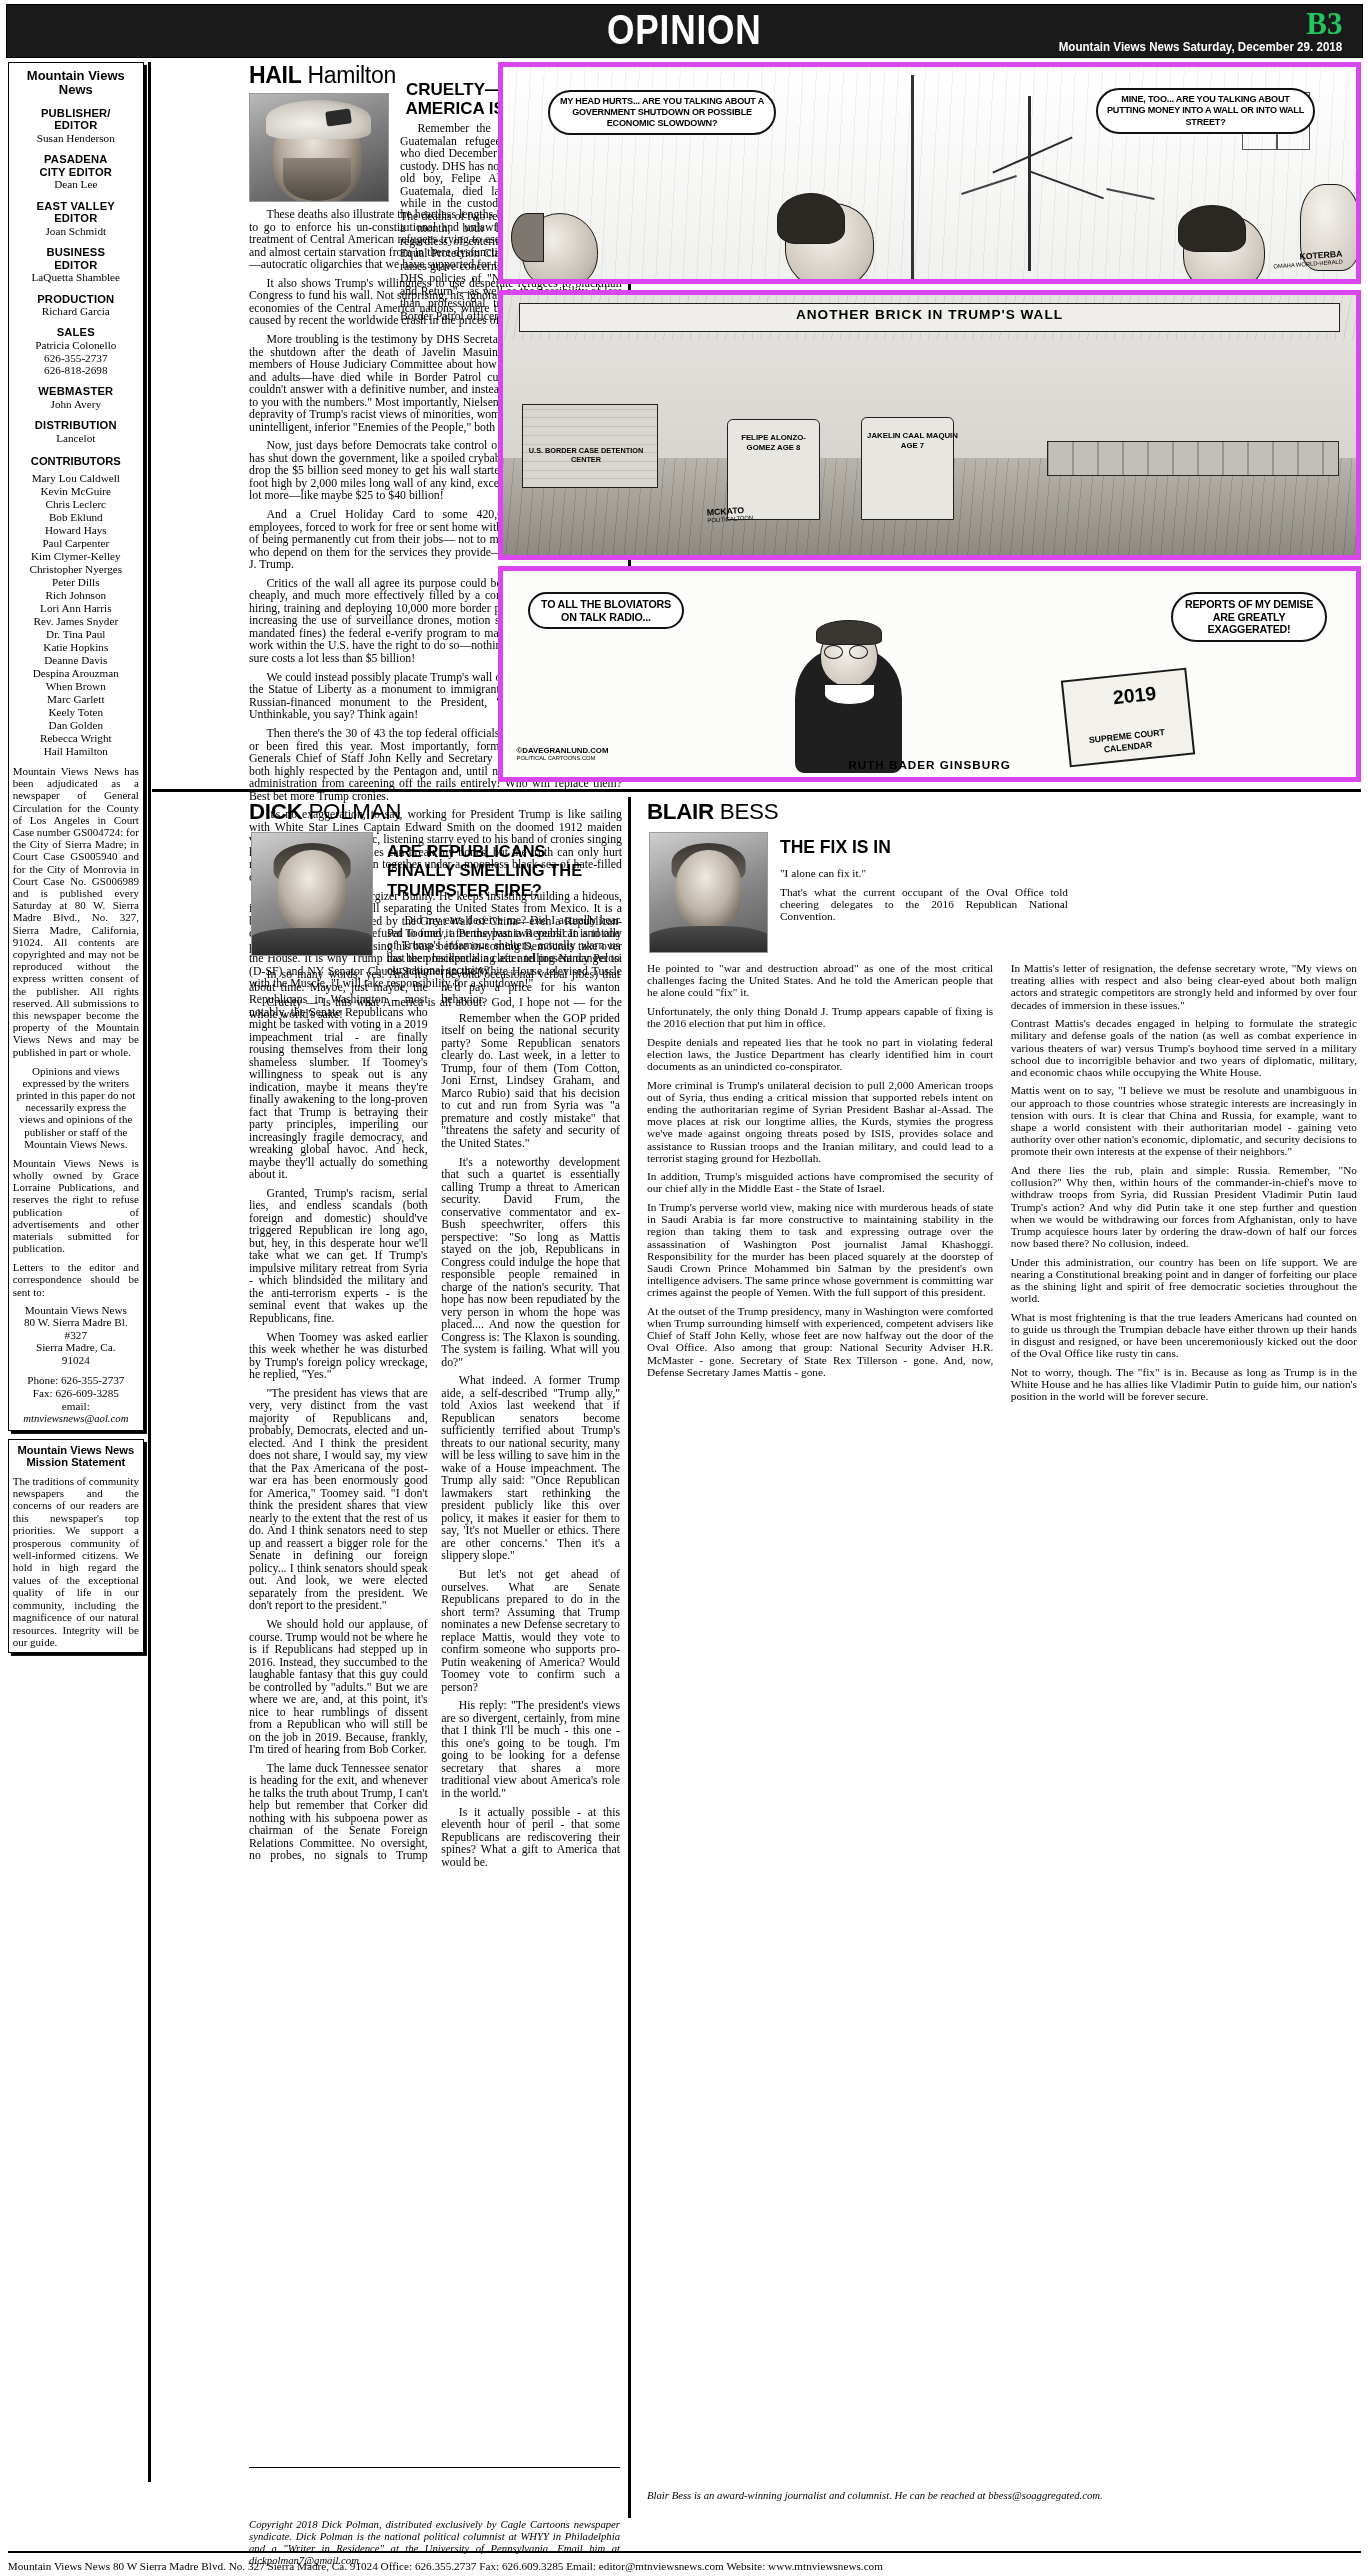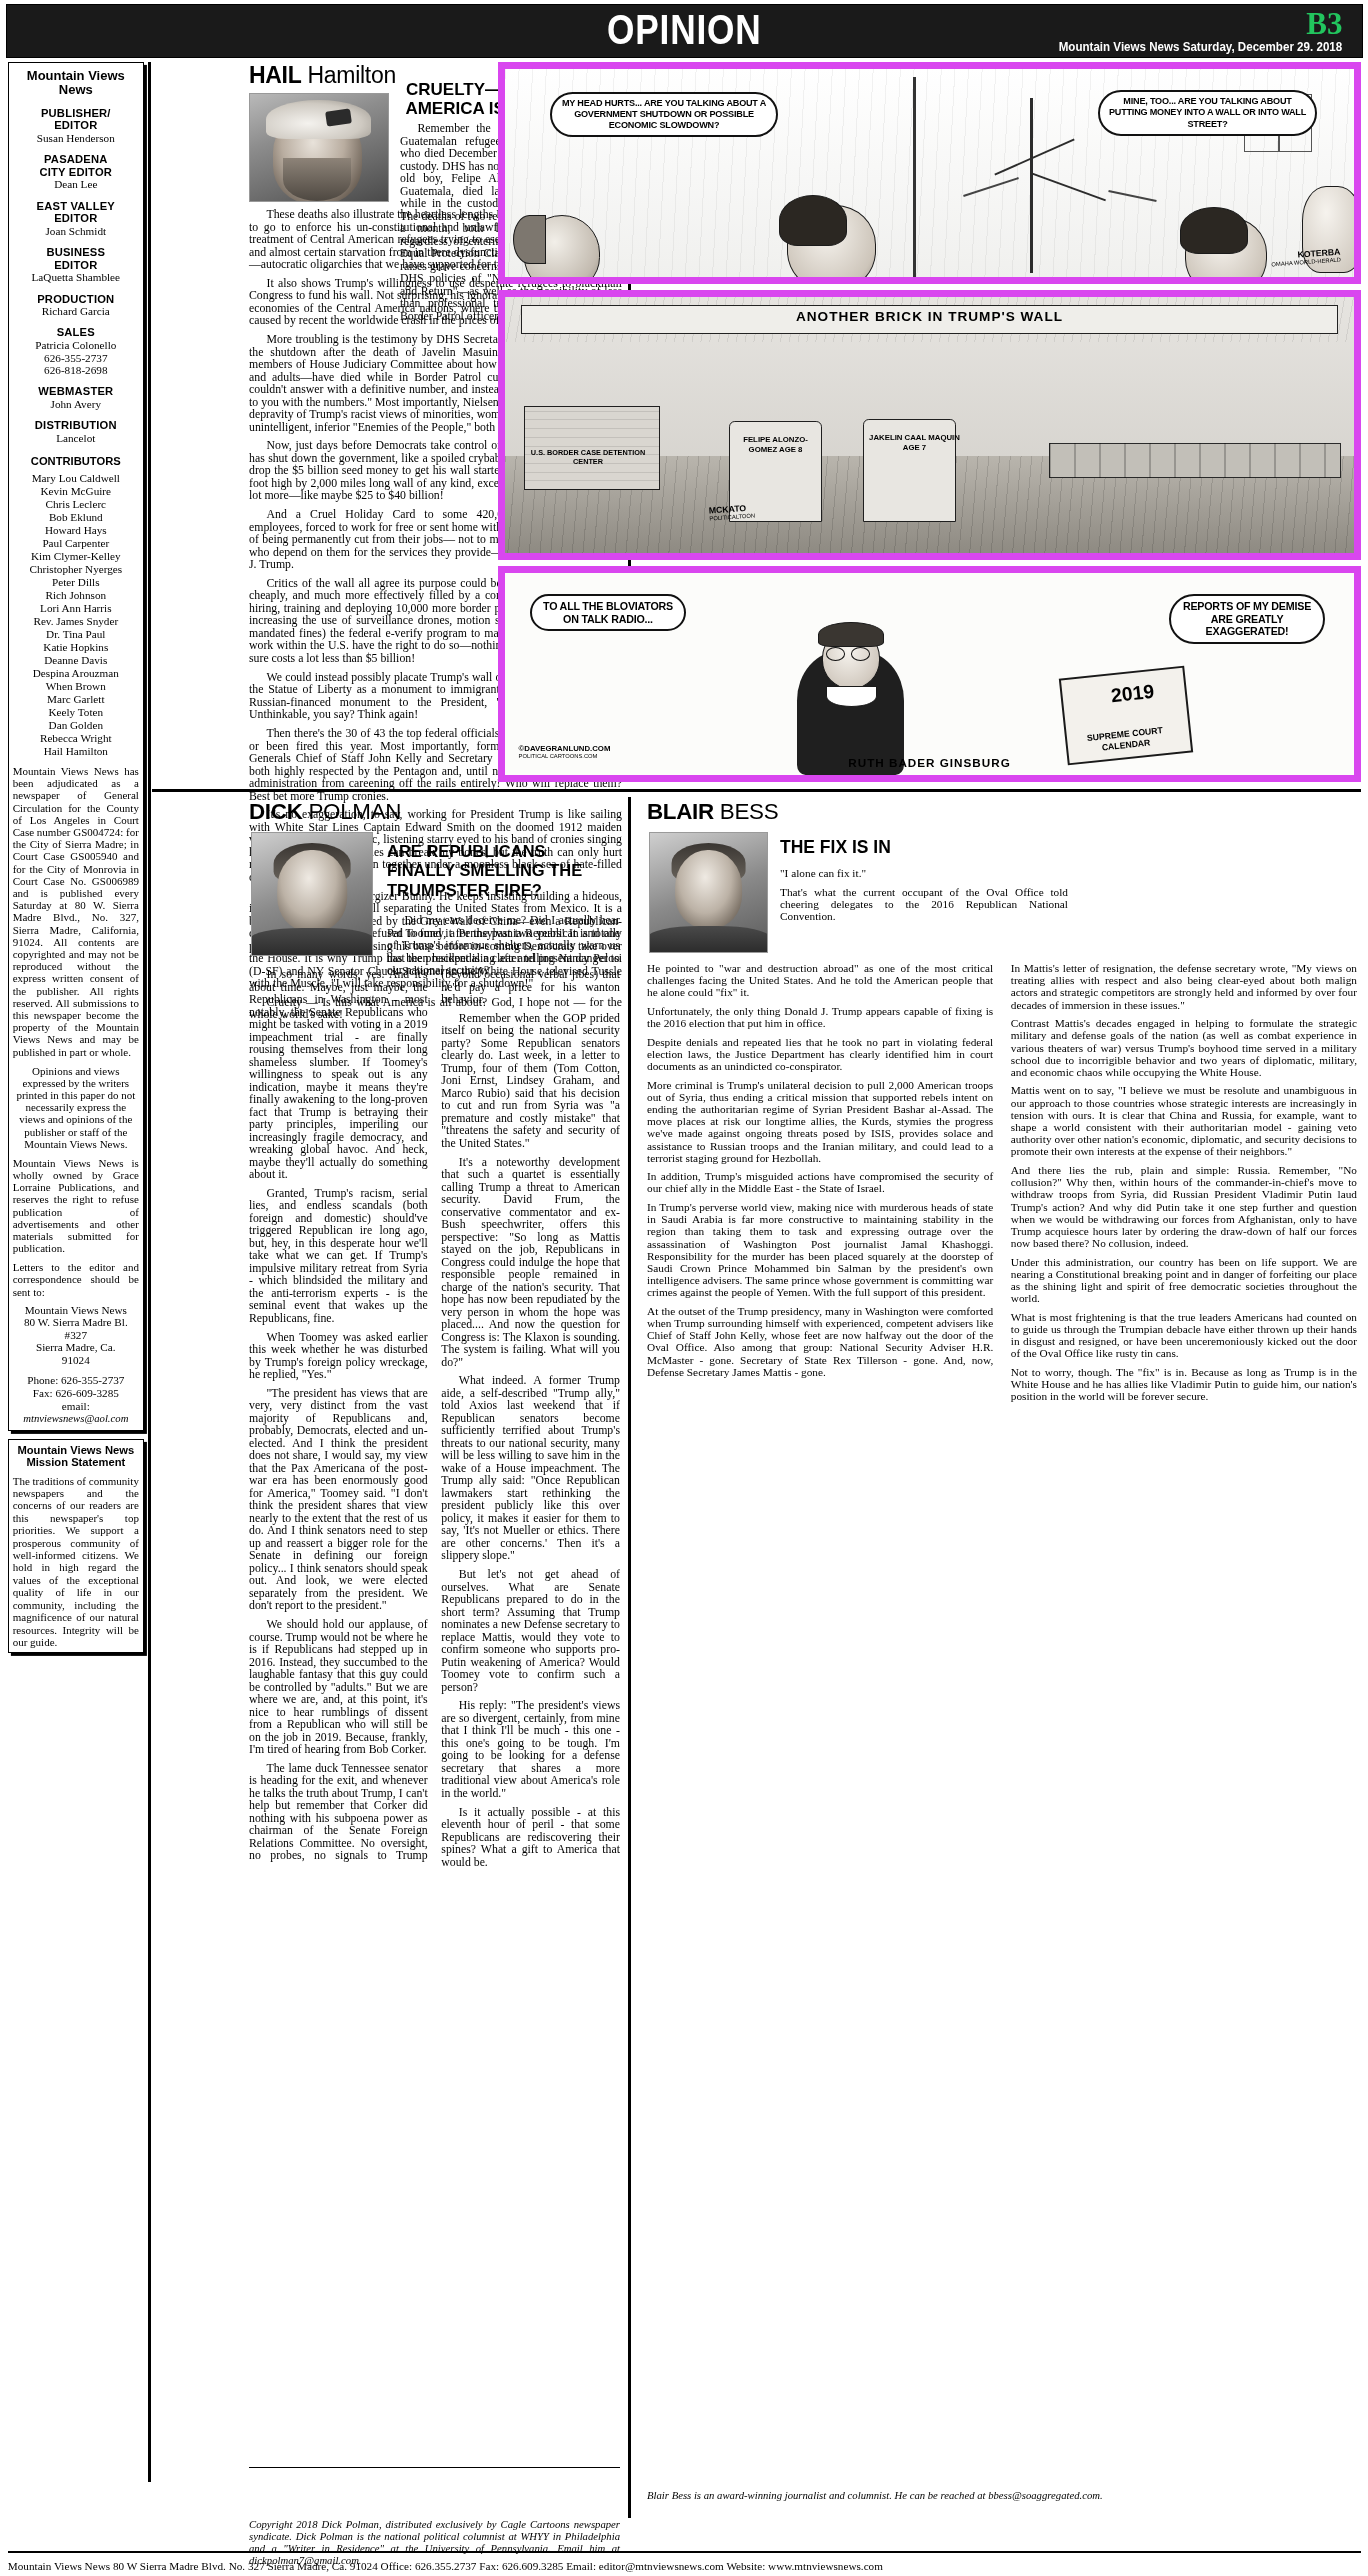--- a/index.html
+++ b/index.html
@@ -122,21 +122,21 @@
     border-radius:0 0 50% 50%;
   }
   #hail-title {
     position:absolute; left:400px; top:80px; width:222px;
     font-family:"Liberation Sans", sans-serif; font-weight:bold;
     font-size:17px; line-height:19.4px; text-align:center;
   }
   .para { margin:0 0 6.3px 0; text-indent:17.5px; }
   .para.noindent { text-indent:0; }
   
-  .cartoon { position:absolute; border:7px solid #d946ef; background:#fff; overflow:hidden; }
+  .cartoon { position:absolute; border:5px solid #d946ef; background:#fff; overflow:hidden; }
   .bubble {
     position:absolute; background:#fff; border:2.9px solid #111;
     border-radius:25px;
     font-family:"Liberation Sans", sans-serif; font-weight:bold;
     text-transform:uppercase; text-align:center;
     padding:3.9px 6.8px; line-height:11.2px; font-size:9.1px;
     letter-spacing:-0.2px;
   }
   .sig {
     position:absolute; font-family:"Liberation Sans", sans-serif;

